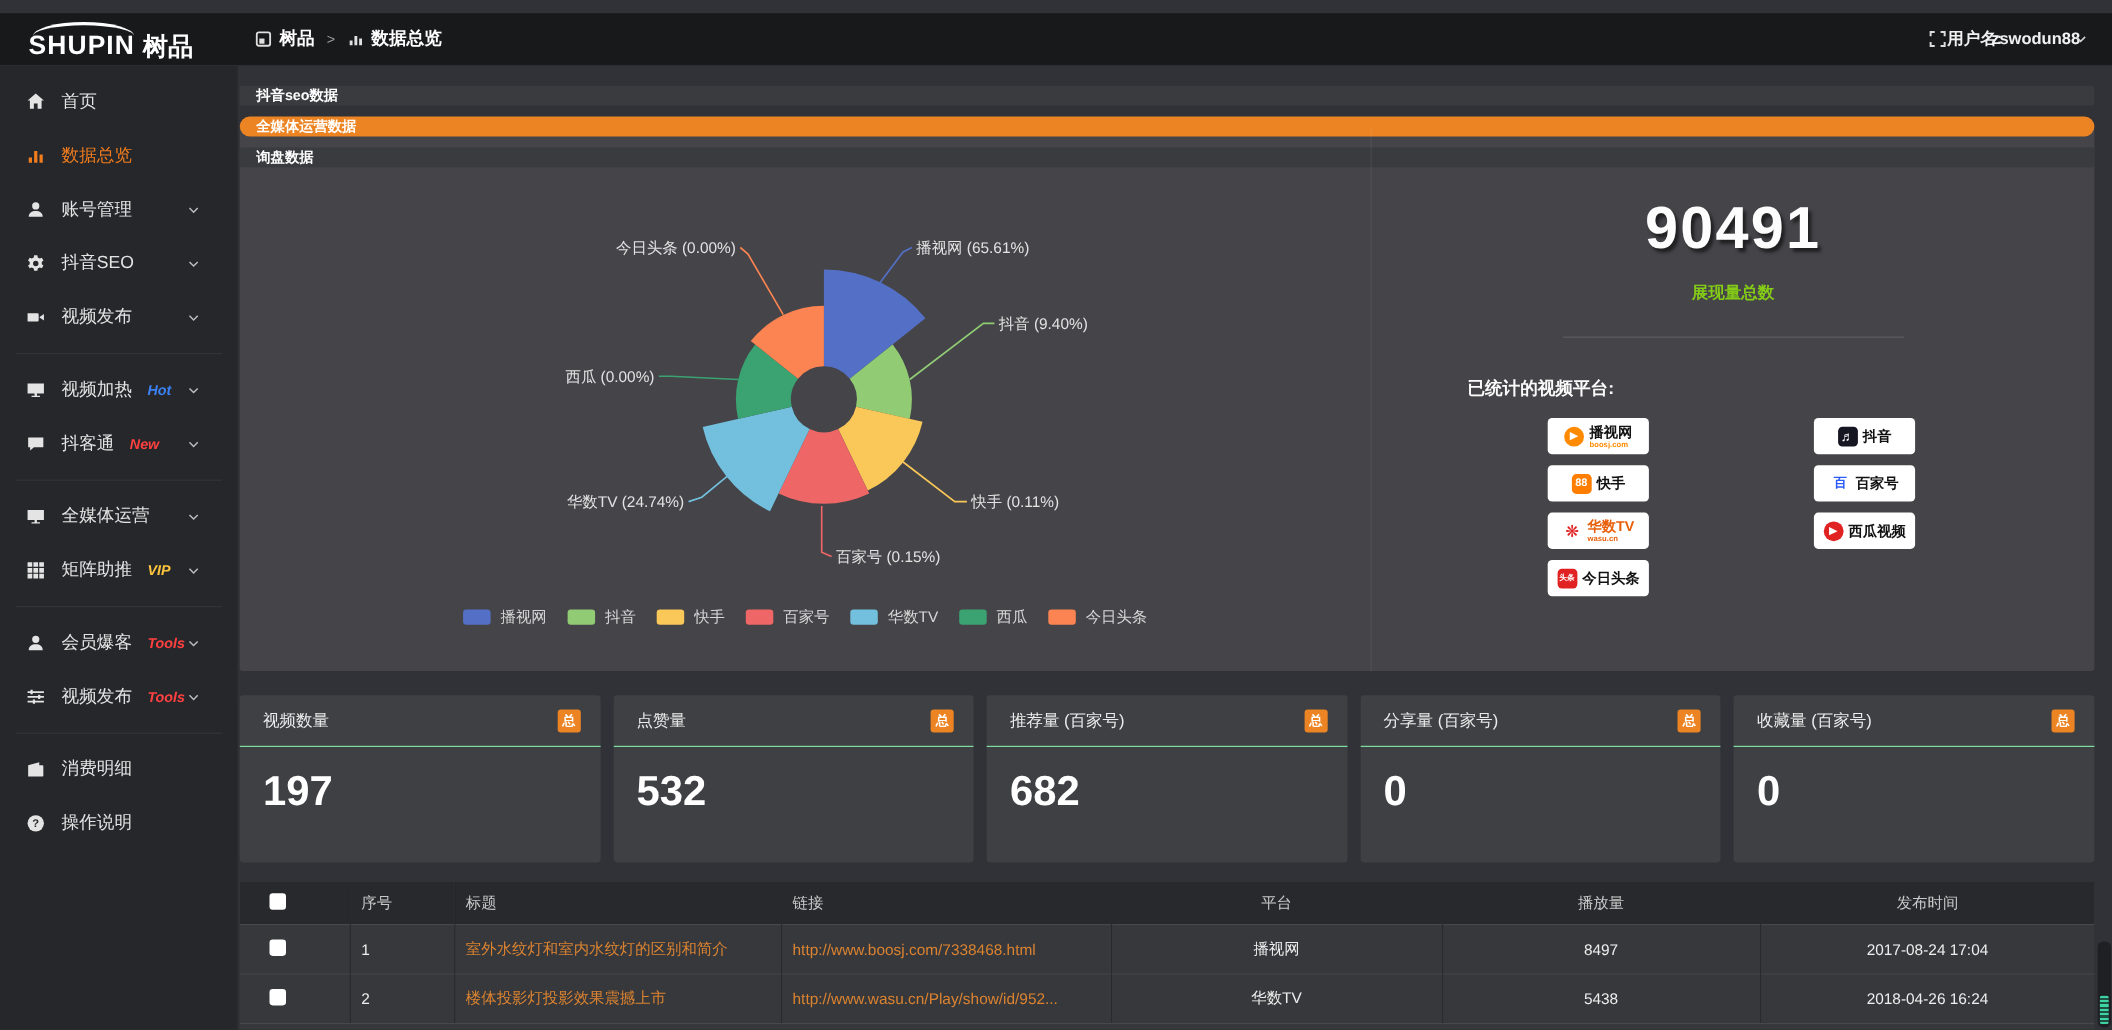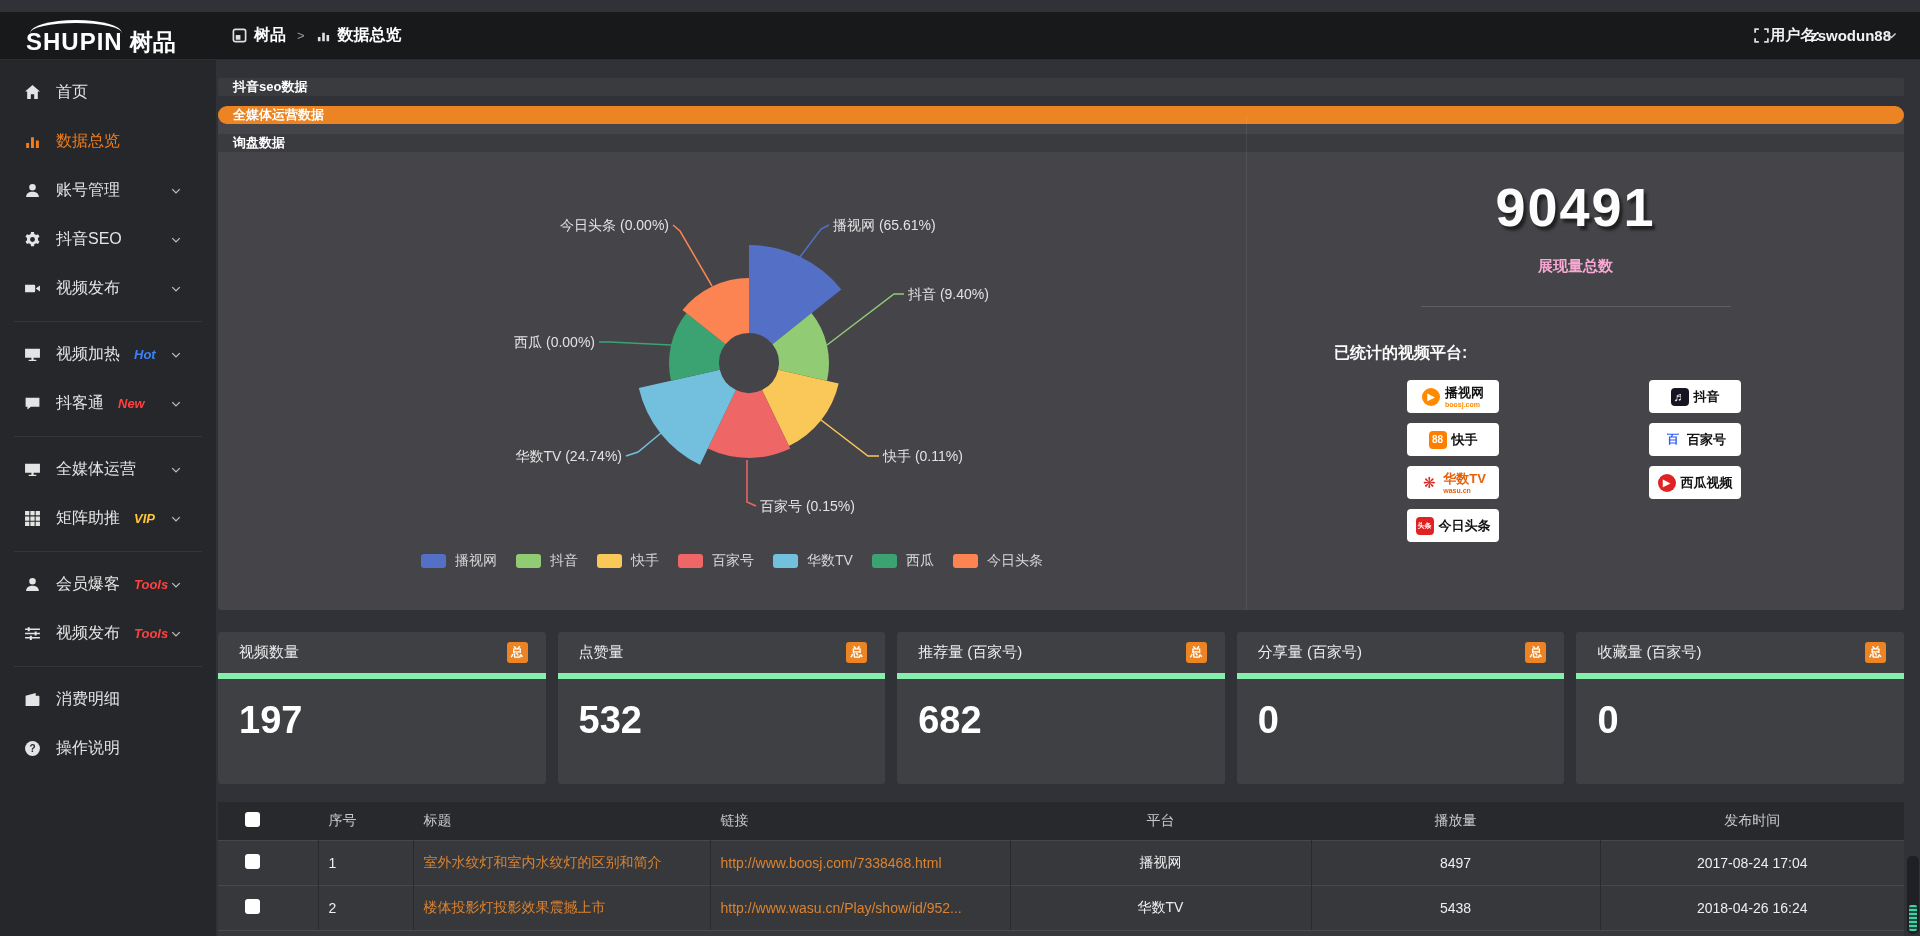--- a/index.html
+++ b/index.html
@@ -44,38 +44,38 @@
 
   .chart-panel { margin-top:7px; height:495px; background:#454549; border-radius:3px; display:flex; }
   .chart-left { width:1028px; height:495px; position:relative; flex:none; }
   .legend { position:absolute; left:0; bottom:40px; width:1028px; display:flex; justify-content:center; gap:19px; }
   .lg-item { display:flex; align-items:center; gap:9px; font-size:14px; color:#d6d6d6; cursor:pointer; }
   .lg-sw { width:25px; height:14px; border-radius:3px; }
 
   .chart-right { flex:1; border-left:1px solid rgba(255,255,255,.07); height:495px; }
   .big-number { margin-top:62px; text-align:center; font-size:54px; font-weight:800; letter-spacing:2px;
     color:#fdfdfd; line-height:60px; text-shadow:3px 4px 3px rgba(0,0,0,.55); }
-  .big-label { margin-top:20px; text-align:center; font-size:15px; font-weight:700; color:#f9a8d4; }
+  .big-label { margin-top:20px; text-align:center; font-size:15px; font-weight:700; color:#84cc16; }
   .chart-right .hr { width:310px; height:1px; background:rgba(255,255,255,.14); margin:30px auto 0; }
   .plat-label { margin:36px 0 0 87px; font-size:16px; font-weight:700; color:#fafafa; }
   .plat-cols { display:flex; gap:150px; margin:16px 0 0 160px; }
   .plat-col { display:flex; flex-direction:column; gap:10px; }
   .pbadge { width:92px; height:33px; background:#fff; border-radius:4px; display:flex; align-items:center;
     justify-content:center; gap:5px; }
   .picon { width:18px; height:18px; border-radius:4px; display:flex; align-items:center; justify-content:center;
     font-size:10px; font-weight:800; color:#fff; flex:none; }
   .pname { font-size:13px; font-weight:800; color:#111; line-height:1; }
   .pstack { display:flex; flex-direction:column; align-items:flex-start; line-height:1; }
   .psub { font-size:7px; font-weight:800; margin-top:2px; }
 
   
   .cards { display:flex; gap:12px; margin-top:22px; }
   .card { flex:1; height:152px; background:#3f4044; border-radius:3px; }
   .card-hd { height:47px; display:flex; align-items:center; justify-content:space-between;
-    padding:0 18px 0 21px; border-bottom:6px solid #86efac; }
+    padding:0 18px 0 21px; border-bottom:1px solid #86efac; }
   .card-title { font-size:15px; color:#ececec; }
   .card-badge { width:21px; height:21px; background:#ec8423; color:#fff; border-radius:3px;
     font-size:12px; font-weight:700; display:flex; align-items:center; justify-content:center; }
   .card-val { padding:20px 16px 0 21px; font-size:38px; font-weight:600; color:#fff; }
 
   
   .table-wrap { margin-top:18px; }
   table { width:100%; border-collapse:collapse; table-layout:fixed; font-size:14px; }
   thead td { background:#28292c; color:#c9c9c9; height:38px; }
   tbody td { background:#37383b; color:#eee; height:45px; border-top:1px solid #47484c; }

